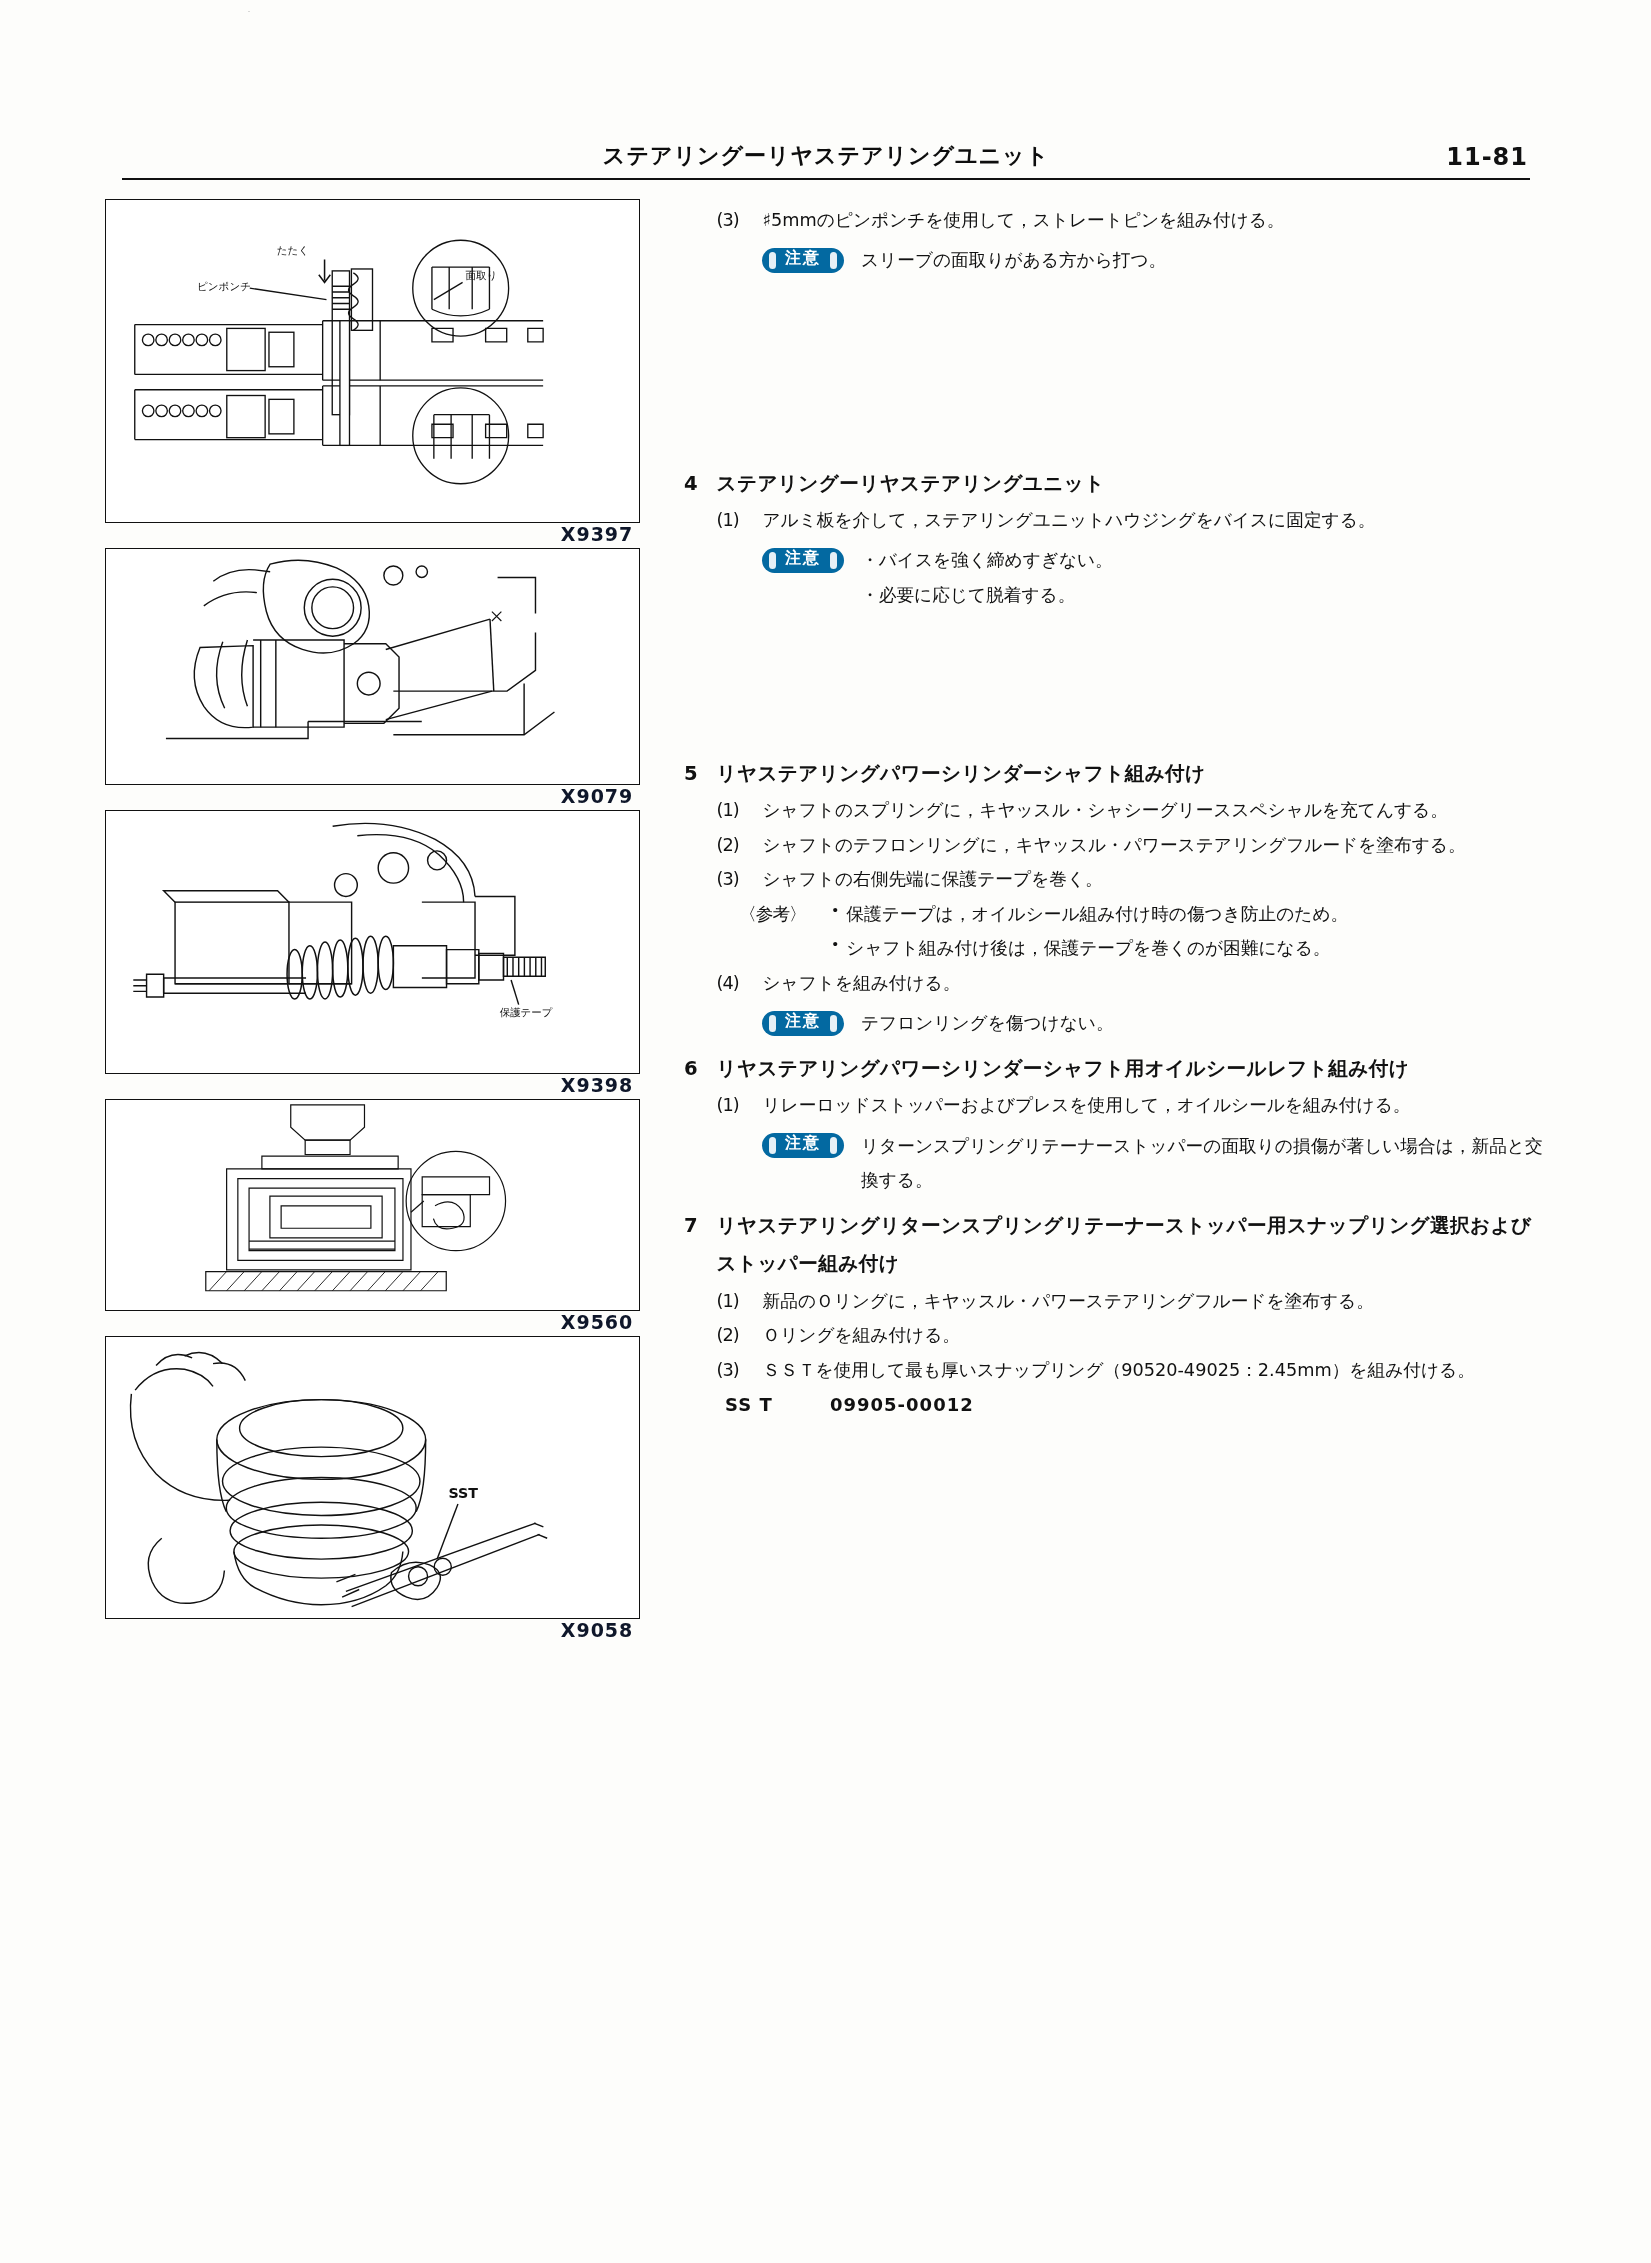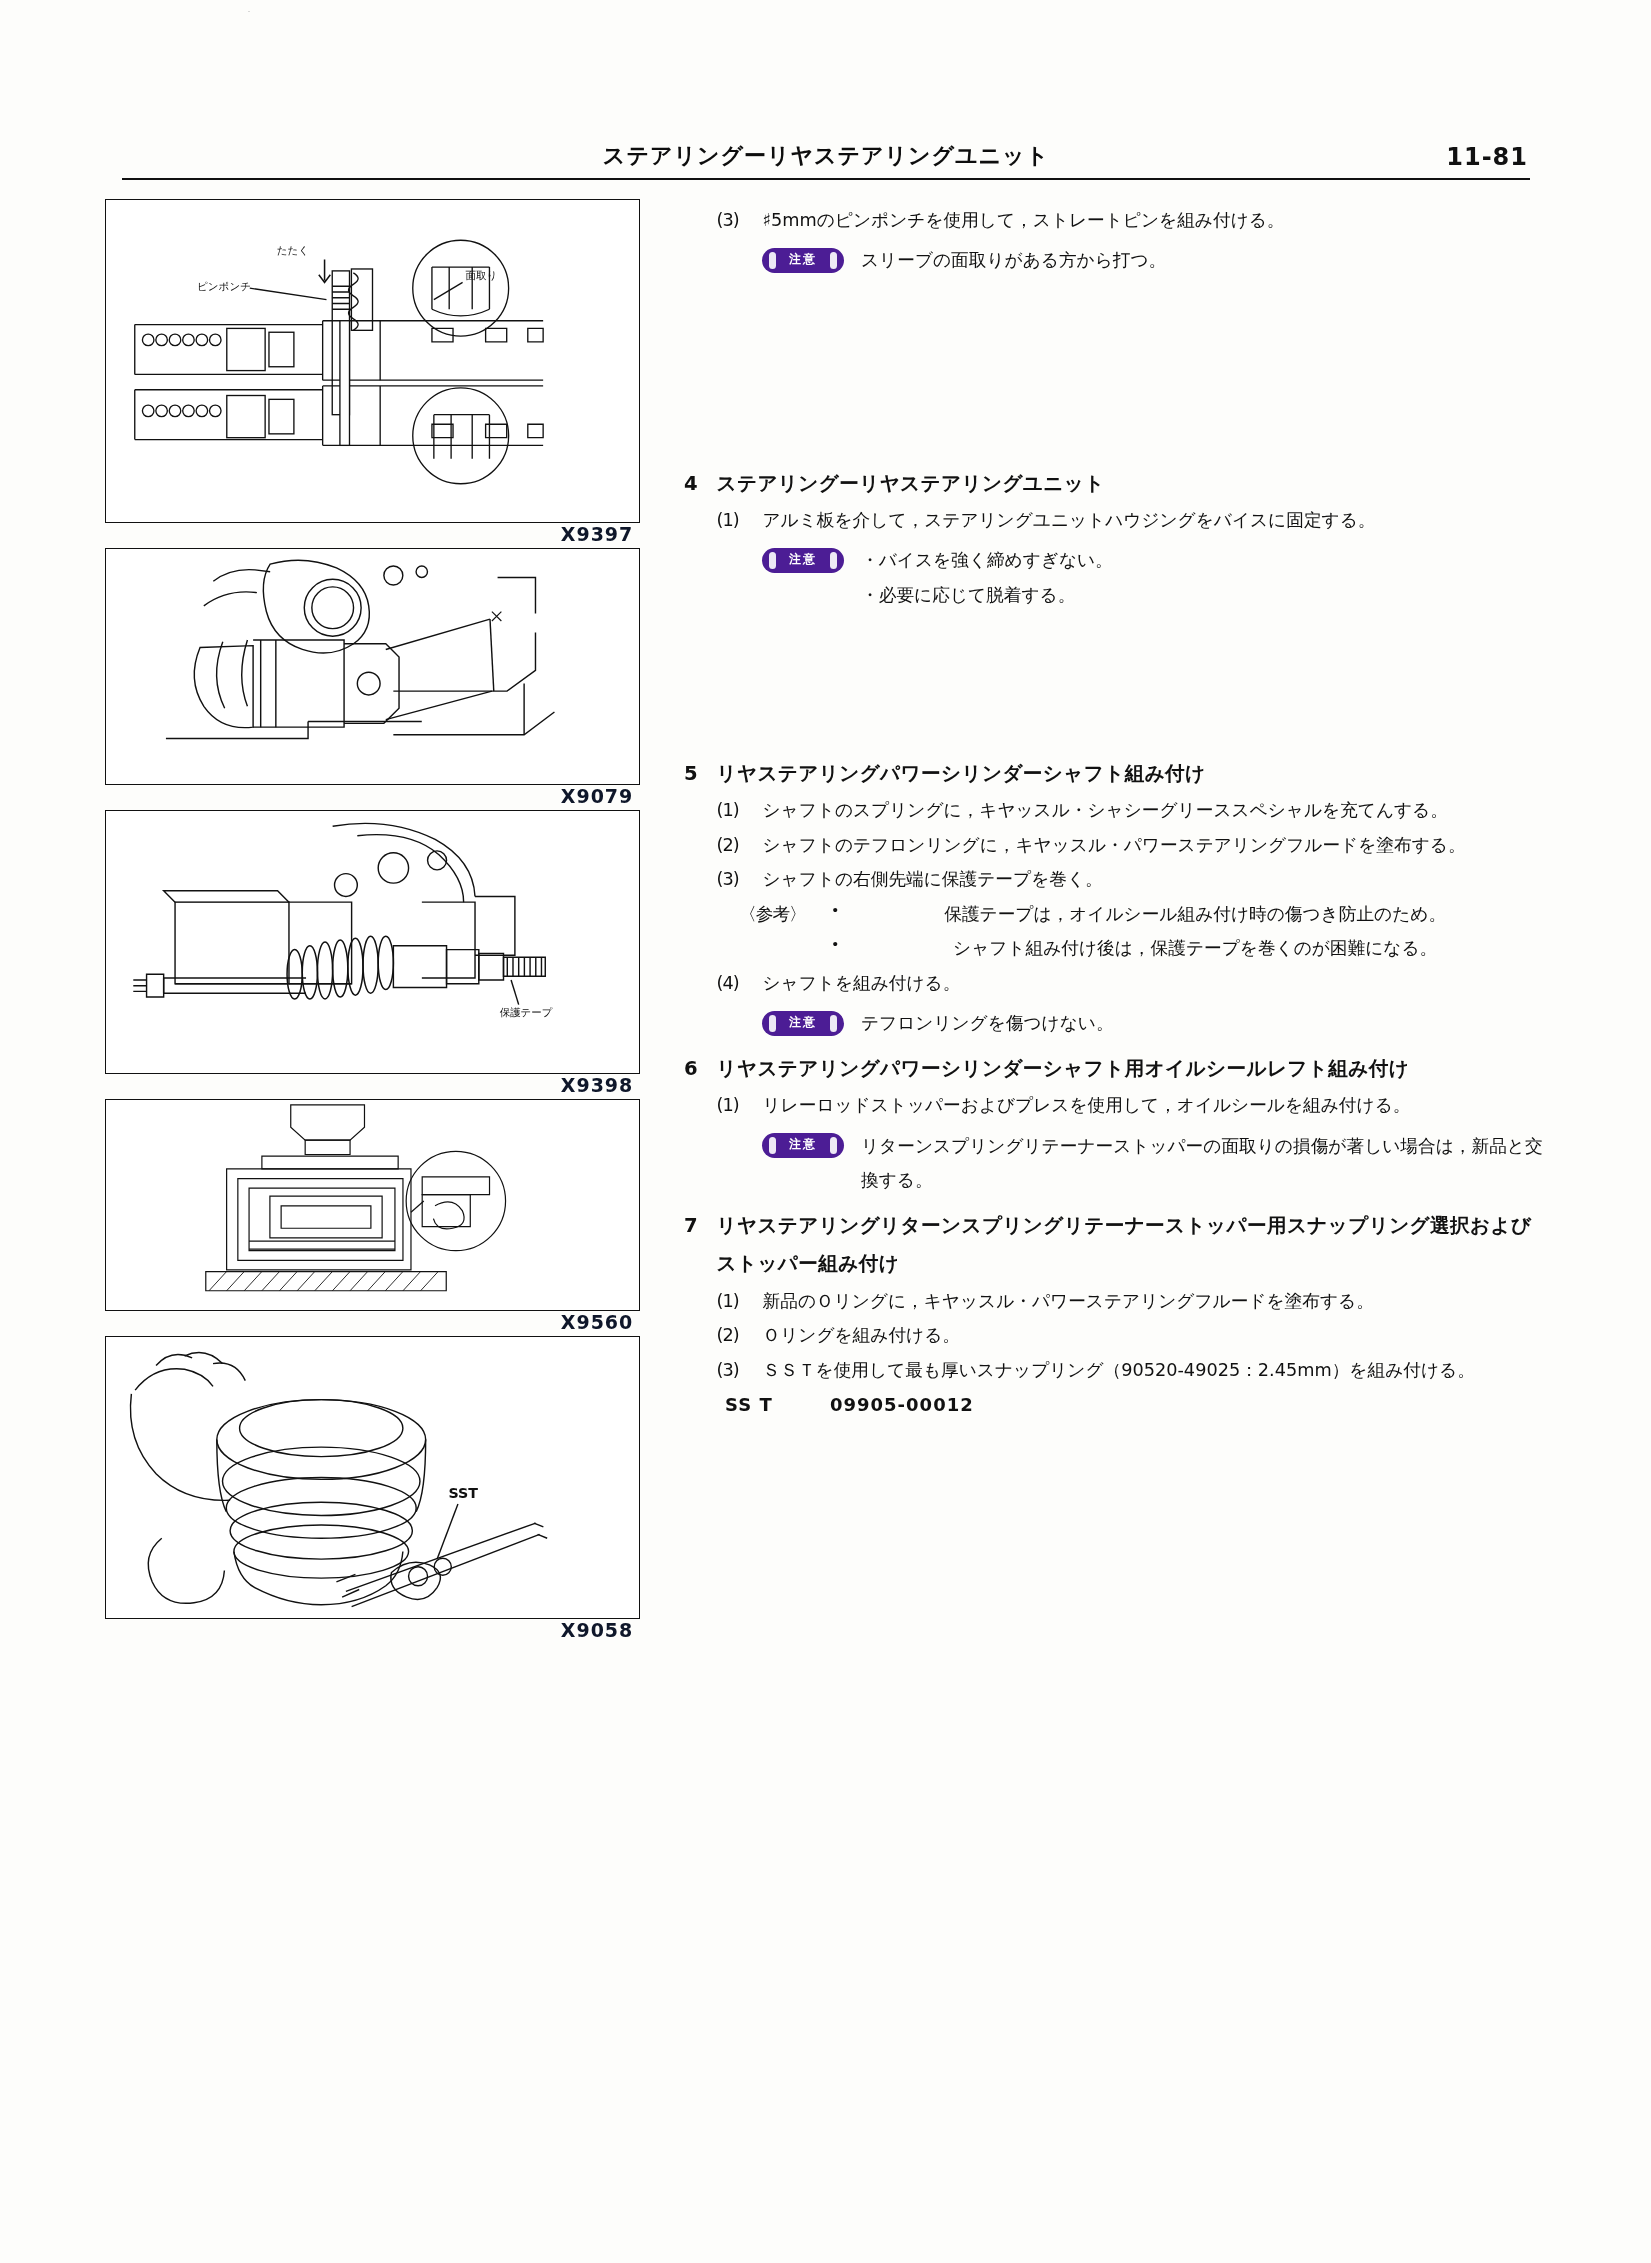--- a/index.html
+++ b/index.html
@@ -145,26 +145,26 @@
     margin-left: 78px;
     margin-top: 3.8px;
   }
   .note-badge {
     flex: 0 0 auto;
     width: 82px;
     height: 25px;
     margin-top: 6.7px;
     margin-right: 17px;
     border-radius: 12.4px;
-    background: #4c1d95;
+    background: #0369a1;
     color: #fff;
-    font-size: 12px;
+    font-size: 16px;
     font-weight: bold;
     display: flex;
-    align-items: flex-start;
+    align-items: flex-end;
     justify-content: center;
     letter-spacing: 1.9px;
     position: relative;
   }
   .note-badge::before,
   .note-badge::after {
     content: "";
     position: absolute;
     top: 3.8px;
     width: 7.6px;
@@ -183,21 +183,21 @@
   .note-line { display: block; }
   .bullet {
     display: flex;
     align-items: flex-start;
   }
   .bullet .dot {
     flex: 0 0 15.3px;
     font-size: 14.3px;
     line-height: 1.95;
   }
-  .bullet .btxt { flex: 1; text-align: center; }
+  .bullet .btxt { flex: 1; }
 
   .ref {
     display: flex;
     align-items: flex-start;
     margin-left: 55px;
   }
   .ref-label {
     flex: 0 0 92px;
     letter-spacing: -1px;
   }

